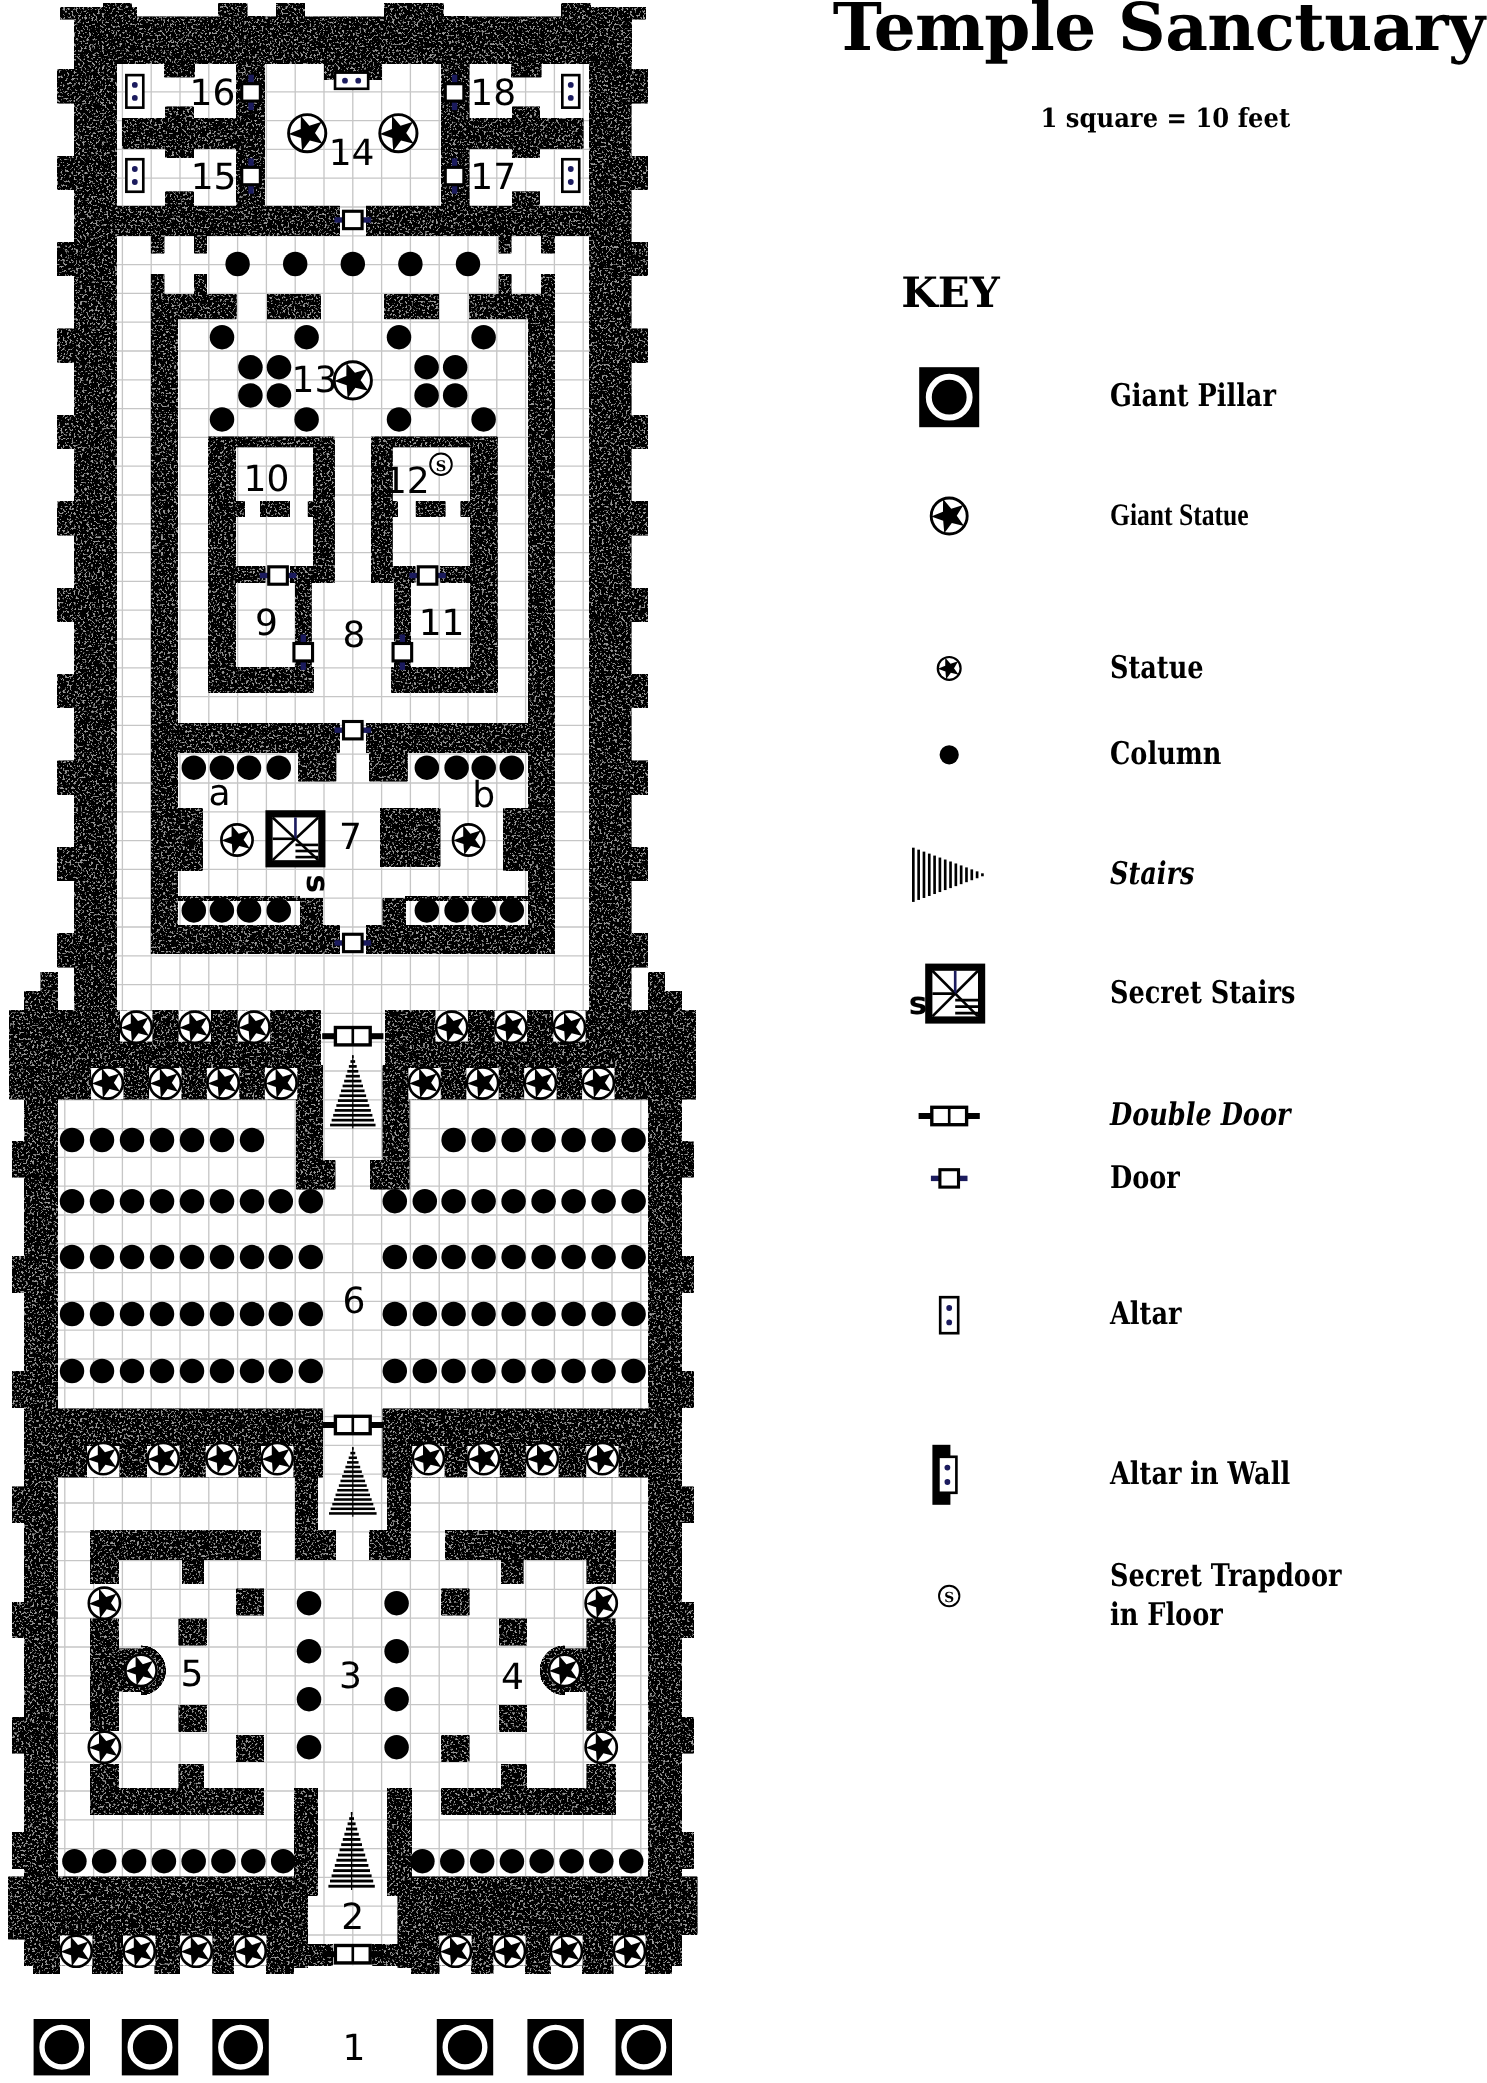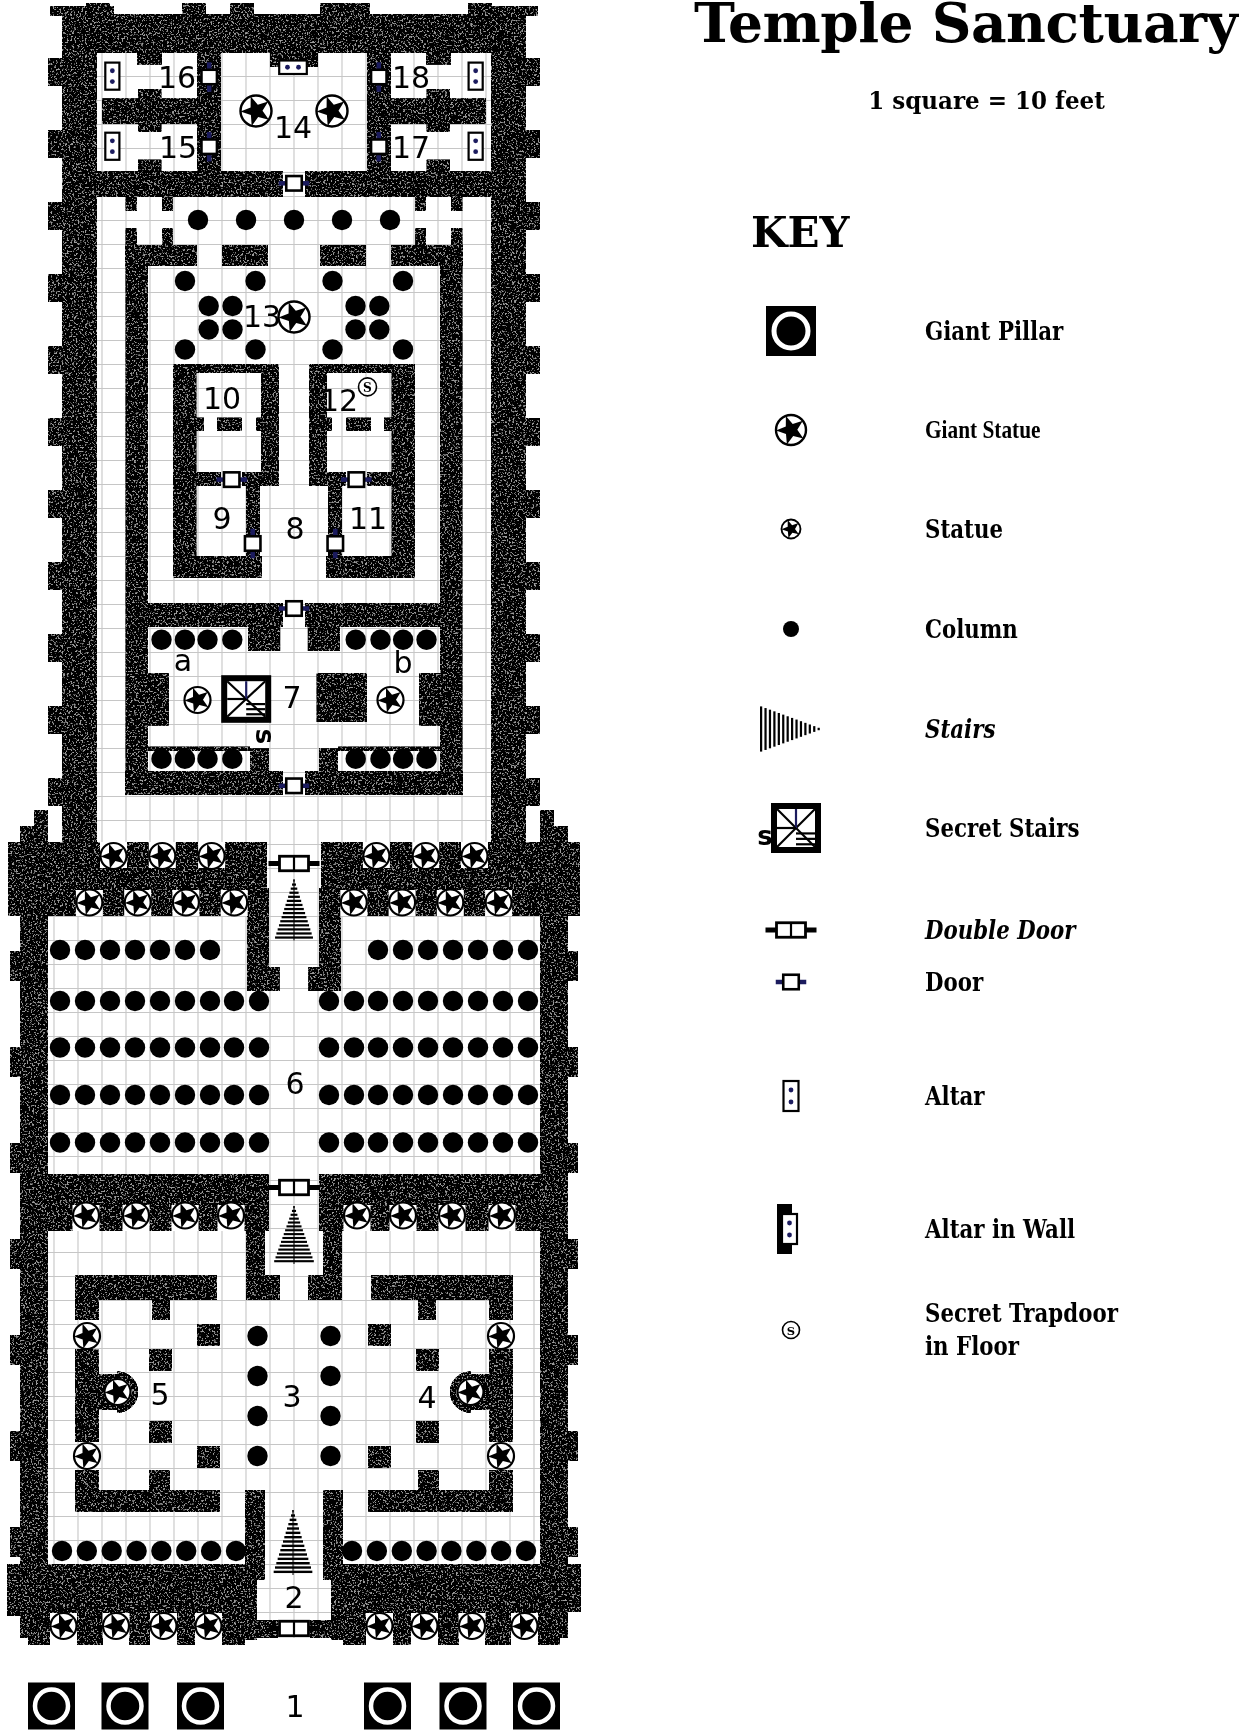--- a/index.html
+++ b/index.html
@@ -2,23 +2,23 @@
 <html><head>
 <meta charset="utf-8">
 <style>
   html,body{margin:0;padding:0;background:#ffffff;}
   #page{position:relative;width:1239px;height:1736px;background:#fff;overflow:hidden;
         font-family:"DejaVu Serif","Liberation Serif",serif;}
   #map-svg{position:absolute;left:0;top:0;}
   #panel{position:absolute;left:620px;top:0;width:619px;height:1660px;}
   #title{position:absolute;left:56px;top:-10px;width:580px;text-align:center;
          font-size:55px;font-weight:bold;letter-spacing:-0.5px;white-space:nowrap;}
-  #subtitle{position:absolute;left:238px;top:86px;font-size:25px;font-weight:bold;white-space:nowrap;}
+  #subtitle{position:absolute;left:238px;top:86px;font-size:22px;font-weight:bold;white-space:nowrap;}
   #subtitle span{display:inline-block;transform:scaleX(0.92);transform-origin:center;}
-  #key-heading{position:absolute;left:131px;top:208px;font-size:42px;font-weight:bold;}
+  #key-heading{position:absolute;left:131px;top:224px;font-size:35px;font-weight:bold;}
   .key-row{position:absolute;left:0;width:619px;height:100px;}
   .key-icon{position:absolute;left:116px;top:0;width:110px;height:100px;}
   .key-label{position:absolute;left:305px;width:330px;font-size:26px;font-weight:bold;line-height:1.26;
              top:50%;transform:translateY(-50%) scaleX(0.82);transform-origin:0 50%;}
 </style>
 </head>
 <body>
 
 <div id="page">
   <svg id="map-svg" width="1239" height="1736" viewBox="0 0 1239 1736" xmlns="http://www.w3.org/2000/svg">
@@ -802,21 +802,21 @@
           <div class="key-icon"><svg width="110" height="100" viewBox="0 0 110 100">
               <g>
                 <g>
                   <circle cx="55" cy="50" r="15" fill="#ffffff" stroke="#000000" stroke-width="2.4"></circle>
                   <path d="M49.9,35.9L56.7,43.9L66.8,40.8L61.3,49.8L67.4,58.4L57.2,55.9L50.9,64.4L50.0,53.9L40.0,50.5L49.8,46.5Z" fill="#000000"></path>
                 </g>
               </g>
             </svg></div>
           <div class="key-label">Giant Statue</div>
         </div>
-        <div class="key-row" style="top: 479px;">
+        <div class="key-row" style="top: 507px;">
           <div class="key-icon"><svg width="110" height="100" viewBox="0 0 110 100">
               <g>
                 <g>
                   <circle cx="55" cy="50" r="9.5" fill="#ffffff" stroke="#000000" stroke-width="1.85"></circle>
                   <path d="M51.7,41.1L56.1,46.2L62.5,44.1L59.0,49.9L62.9,55.3L56.4,53.7L52.4,59.1L51.9,52.5L45.5,50.3L51.7,47.8Z" fill="#000000"></path>
                 </g>
               </g>
             </svg></div>
           <div class="key-label">Statue</div>
         </div>

